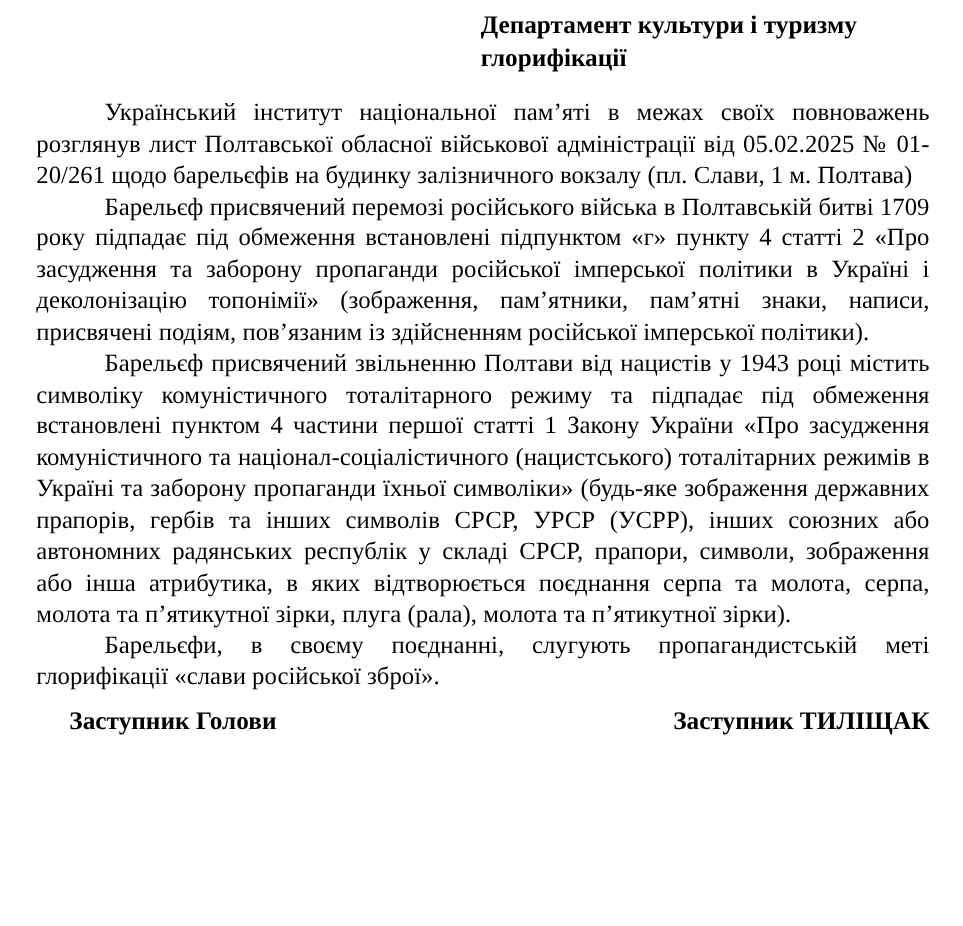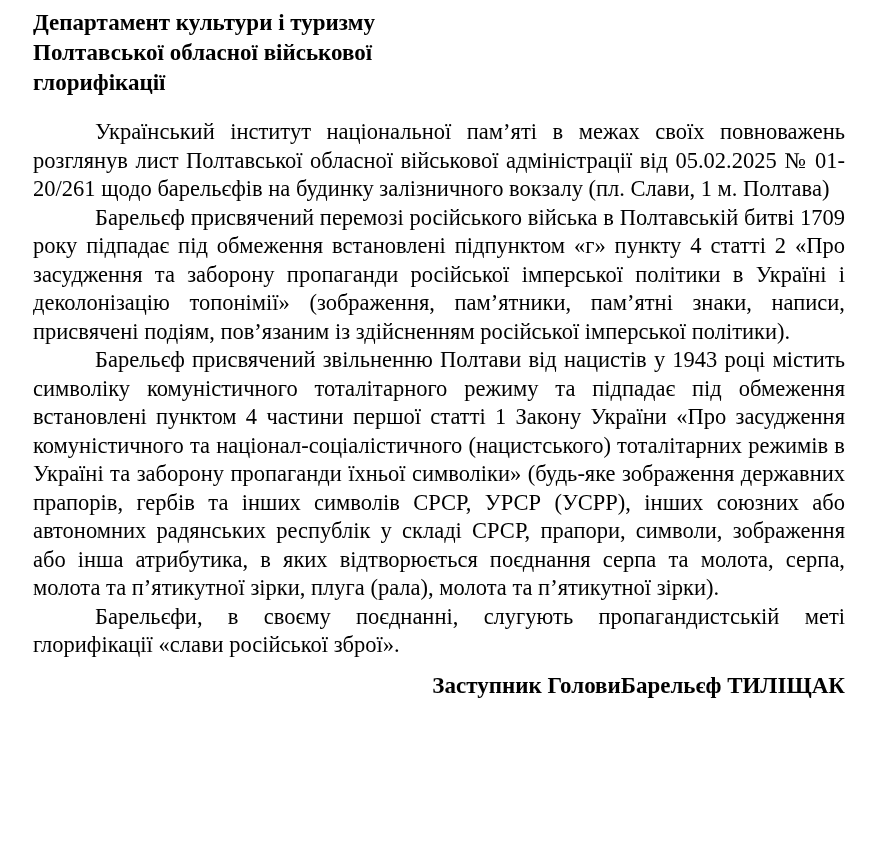--- a/index.html
+++ b/index.html
@@ -15,61 +15,61 @@
     overflow: hidden;
   }
   .page {
     box-sizing: border-box;
     width: 875px;
     height: 842px;
     padding: 8px 30px 0 33px;
     background: #ffffff;
   }
   .recipient {
+    margin-left: 404px;
     font-weight: bold;
     font-size: 23px;
     line-height: 30px;
     margin-bottom: 20px;
   }
   .letter-body p {
     margin: 0;
     font-size: 22.5px;
     line-height: 28.5px;
     text-align: justify;
     text-align-last: left;
     text-indent: 62px;
     hyphens: none;
   }
   .signature-row {
     display: flex;
-    justify-content: flex-end;
+    justify-content: space-between;
     align-items: baseline;
     font-weight: bold;
     font-size: 23px;
     line-height: 28px;
     margin-top: 12px;
     padding-left: 30px;
   }
 </style>
 </head>
 <body>
 
 <div class="page">
 
   <div class="recipient">
     <div>Департамент культури і туризму</div>
-    <div>Полтавської обласної військової</div>
     <div>глорифікації</div>
   </div>
 
   <div class="letter-body">
     <p>Український інститут національної пам’яті в межах своїх повноважень розглянув лист Полтавської обласної військової адміністрації від 05.02.2025 № 01-20/261 щодо барельєфів на будинку залізничного вокзалу (пл. Слави, 1 м. Полтава)</p>
     <p>Барельєф присвячений перемозі російського війська в Полтавській битві 1709 року підпадає під обмеження встановлені підпунктом «г» пункту 4 статті 2 «Про засудження та заборону пропаганди російської імперської політики в Україні і деколонізацію топонімії» (зображення, пам’ятники, пам’ятні знаки, написи, присвячені подіям, пов’язаним із здійсненням російської імперської політики).</p>
     <p>Барельєф присвячений звільненню Полтави від нацистів у 1943 році містить символіку комуністичного тоталітарного режиму та підпадає під обмеження встановлені пунктом 4 частини першої статті 1 Закону України «Про засудження комуністичного та націонал-соціалістичного (нацистського) тоталітарних режимів в Україні та заборону пропаганди їхньої символіки» (будь-яке зображення державних прапорів, гербів та інших символів СРСР, УРСР (УСРР), інших союзних або автономних радянських республік у складі СРСР, прапори, символи, зображення або інша атрибутика, в яких відтворюється поєднання серпа та молота, серпа, молота та п’ятикутної зірки, плуга (рала), молота та п’ятикутної зірки).</p>
     <p>Барельєфи, в своєму поєднанні, слугують пропагандистській меті глорифікації «слави російської зброї».</p>
   </div>
 
   <div class="signature-row">
     <span>Заступник Голови</span>
-    <span>Барельєф ТИЛІЩАК</span>
+    <span>Заступник ТИЛІЩАК</span>
   </div>
 
 </div>
 
 </body></html>

